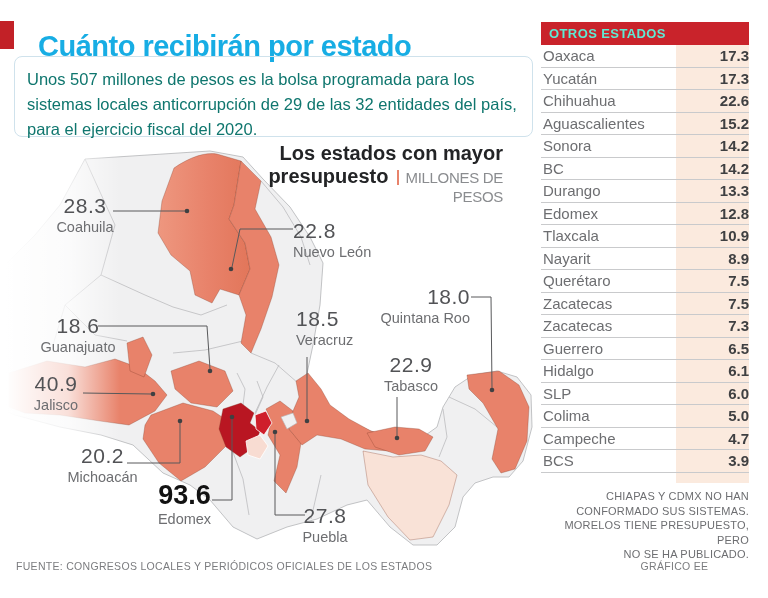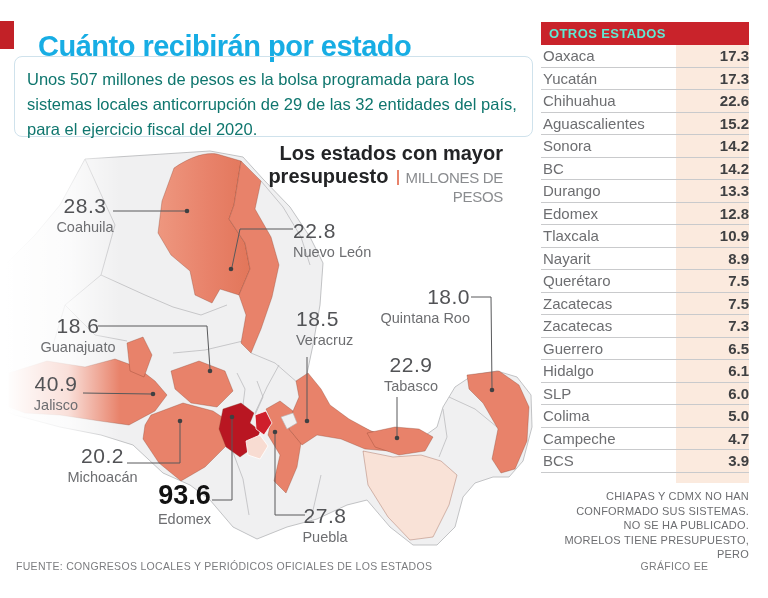--- a/index.html
+++ b/index.html
@@ -310,20 +310,20 @@
     <div class="t-row">
       <span class="t-name">BCS</span>
       <span class="t-val">3.9</span>
     </div>
   </div>
   </div>
 
   <div class="footnote">
     <div>CHIAPAS Y CDMX NO HAN</div>
     <div>CONFORMADO SUS SISTEMAS.</div>
+    <div>MORELOS TIENE PRESUPUESTO, PERO</div>
     <div>NO SE HA PUBLICADO.</div>
-    <div>MORELOS TIENE PRESUPUESTO, PERO</div>
   </div>
 
   <div class="source-line">FUENTE: CONGRESOS LOCALES Y PERIÓDICOS OFICIALES DE LOS ESTADOS</div>
   <div class="credit-line">GRÁFICO EE</div>
 
 </div>
 
 </body></html>

